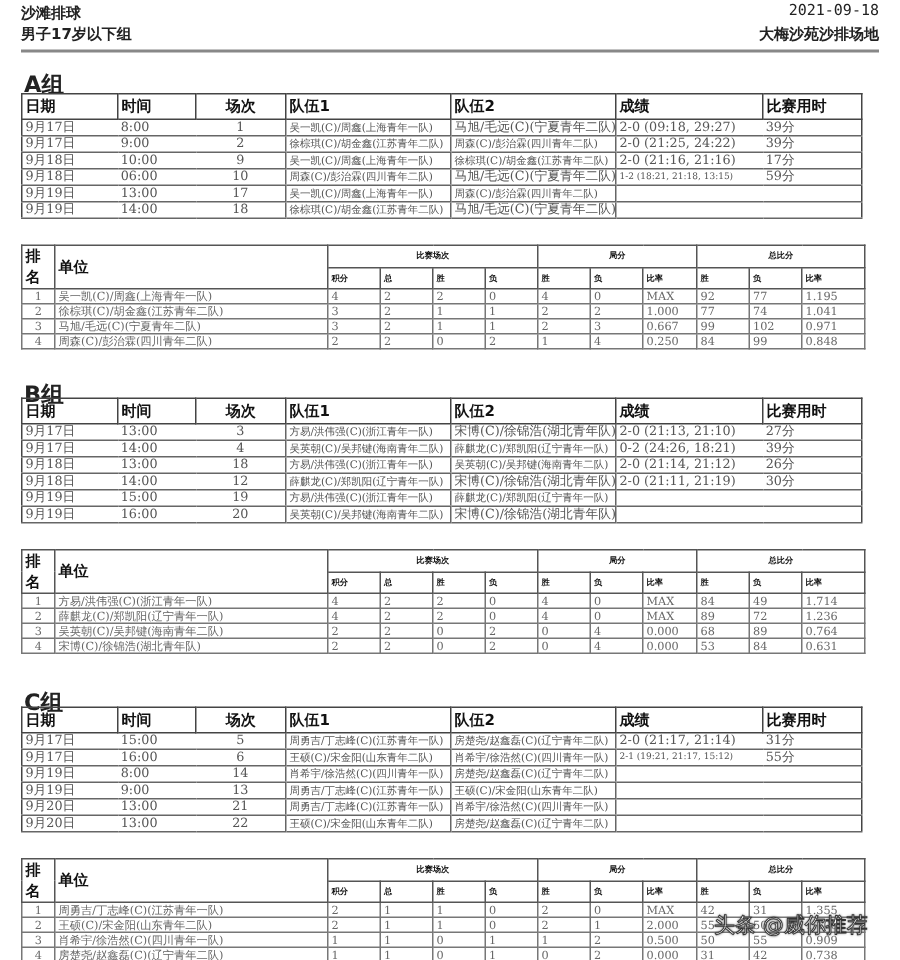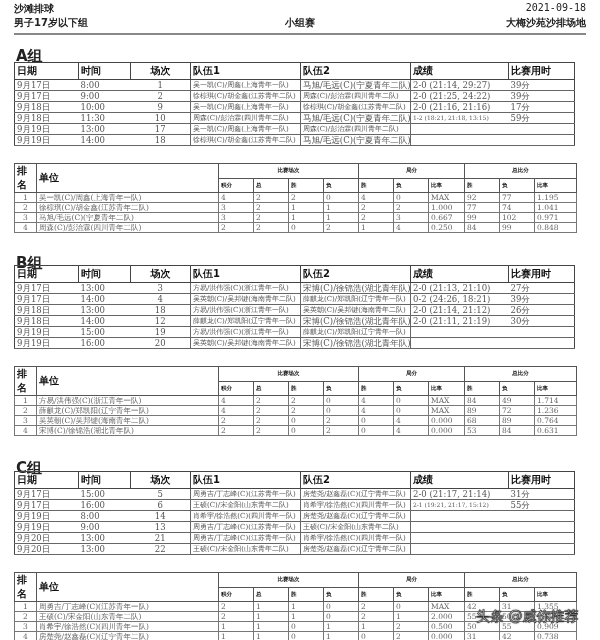--- a/index.html
+++ b/index.html
@@ -33,21 +33,20 @@
 </style>
 </head>
 <body>
 
 <div class="hdr hdr1">
   <span class="l">沙滩排球</span>
   <span class="r">2021-09-18</span>
 </div>
 <div class="hdr hdr2">
   <span class="l">男子17岁以下组</span>
-  <span class="c">小组赛</span>
   <span class="r">大梅沙苑沙排场地</span>
 </div>
 <div class="rule"></div>
 
 <div id="groups-root">
     <div class="group-title" style="top: 47px;">A组</div>
     <table class="sched" style="top: 62px;">
       <colgroup>
         <col style="width:64px">
         <col style="width:52px">
@@ -66,21 +65,21 @@
           <th>队伍2</th>
           <th>成绩</th>
           <th>比赛用时</th>
         </tr>
         <tr>
           <td>9月17日</td>
           <td>8:00</td>
           <td class="c">1</td>
           <td class="v mid">吴一凯(C)/周鑫(上海青年一队)</td>
           <td class="v">马旭/毛远(C)(宁夏青年二队)</td>
-          <td class="v">2-0 (21:14, 29:27)</td>
+          <td class="v">2-0 (09:18, 29:27)</td>
           <td>39分</td>
         </tr>
         <tr>
           <td>9月17日</td>
           <td>9:00</td>
           <td class="c">2</td>
           <td class="v mid">徐棕琪(C)/胡金鑫(江苏青年二队)</td>
           <td class="v mid">周森(C)/彭治霖(四川青年二队)</td>
           <td class="v">2-0 (21:25, 24:22)</td>
           <td>39分</td>
@@ -89,21 +88,21 @@
           <td>9月18日</td>
           <td>10:00</td>
           <td class="c">9</td>
           <td class="v mid">吴一凯(C)/周鑫(上海青年一队)</td>
           <td class="v mid">徐棕琪(C)/胡金鑫(江苏青年二队)</td>
           <td class="v">2-0 (21:16, 21:16)</td>
           <td>17分</td>
         </tr>
         <tr>
           <td>9月18日</td>
-          <td>11:30</td>
+          <td>06:00</td>
           <td class="c">10</td>
           <td class="v mid">周森(C)/彭治霖(四川青年二队)</td>
           <td class="v">马旭/毛远(C)(宁夏青年二队)</td>
           <td class="v small">1-2 (18:21, 21:18, 13:15)</td>
           <td>59分</td>
         </tr>
         <tr>
           <td>9月19日</td>
           <td>13:00</td>
           <td class="c">17</td>

